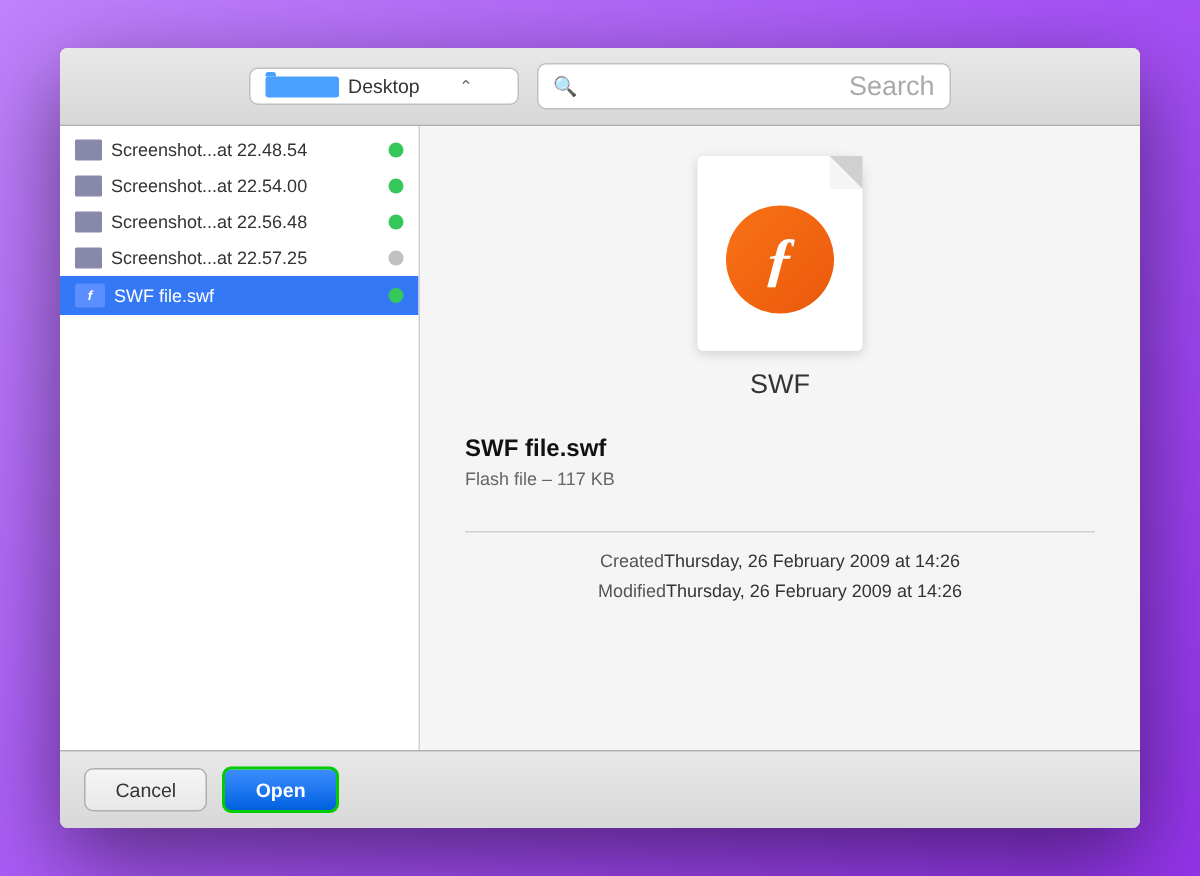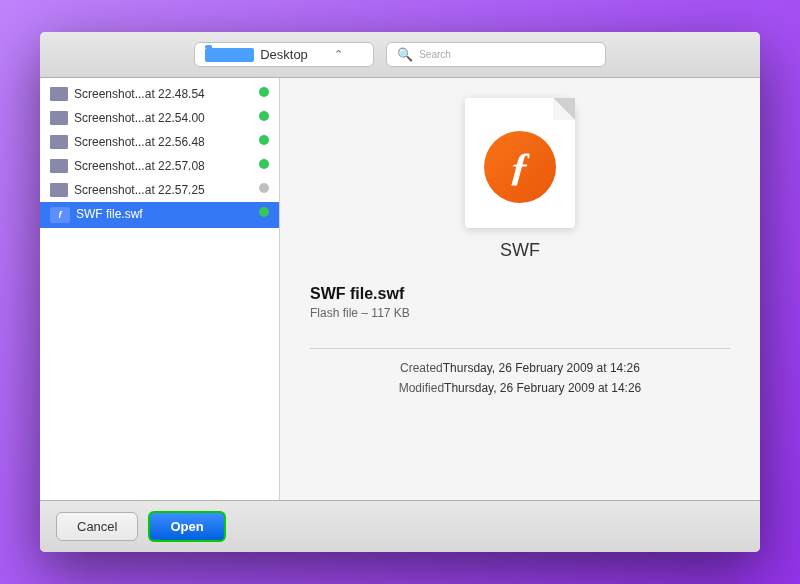--- a/index.html
+++ b/index.html
@@ -80,43 +80,44 @@
       gap: 6px;
       min-width: 220px;
     }
     .search-box .search-icon {
       color: #888;
       font-size: 13px;
     }
     .search-box input {
       border: none;
       outline: none;
-      font-size: 10px;
+      font-size: 18px;
       color: #7f1d1d;
       background: transparent;
       width: 100%;
+      text-align: right;
     }
     .search-box input::placeholder {
       color: #aaa;
     }
     .content {
       display: flex;
       flex: 1;
       overflow: hidden;
     }
     .file-list {
       width: 240px;
       background: white;
       border-right: 1px solid #d0d0d0;
       overflow-y: auto;
       padding: 4px 0;
     }
     .file-item {
       display: flex;
-      align-items: flex-start;
+      align-items: center;
       padding: 5px 10px;
       gap: 6px;
       cursor: pointer;
       font-size: 12px;
       color: #333;
     }
     .file-item.selected {
       background: #3478f6;
       color: white;
     }
@@ -330,25 +331,20 @@
         <span class="file-name">Screenshot...at 22.54.00</span>
         <span class="status-dot status-green"></span>
       </div>
       <div class="file-item">
         <span class="screenshot-thumb"></span>
         <span class="file-name">Screenshot...at 22.56.48</span>
         <span class="status-dot status-green"></span>
       </div>
       <div class="file-item">
         <span class="screenshot-thumb"></span>
-        <span class="file-name">Screenshot...at 22.57.08</span>
-        <span class="status-dot status-green"></span>
-      </div>
-      <div class="file-item">
-        <span class="screenshot-thumb"></span>
         <span class="file-name">Screenshot...at 22.57.25</span>
         <span class="status-dot status-gray"></span>
       </div>
       <div class="file-item selected">
         <span class="file-thumb" style="background:#5b8fff; color:white; font-size:9px; font-style:italic; font-weight:bold;">f</span>
         <span class="file-name">SWF file.swf</span>
         <span class="status-dot status-green"></span>
       </div>
     </div>
 

